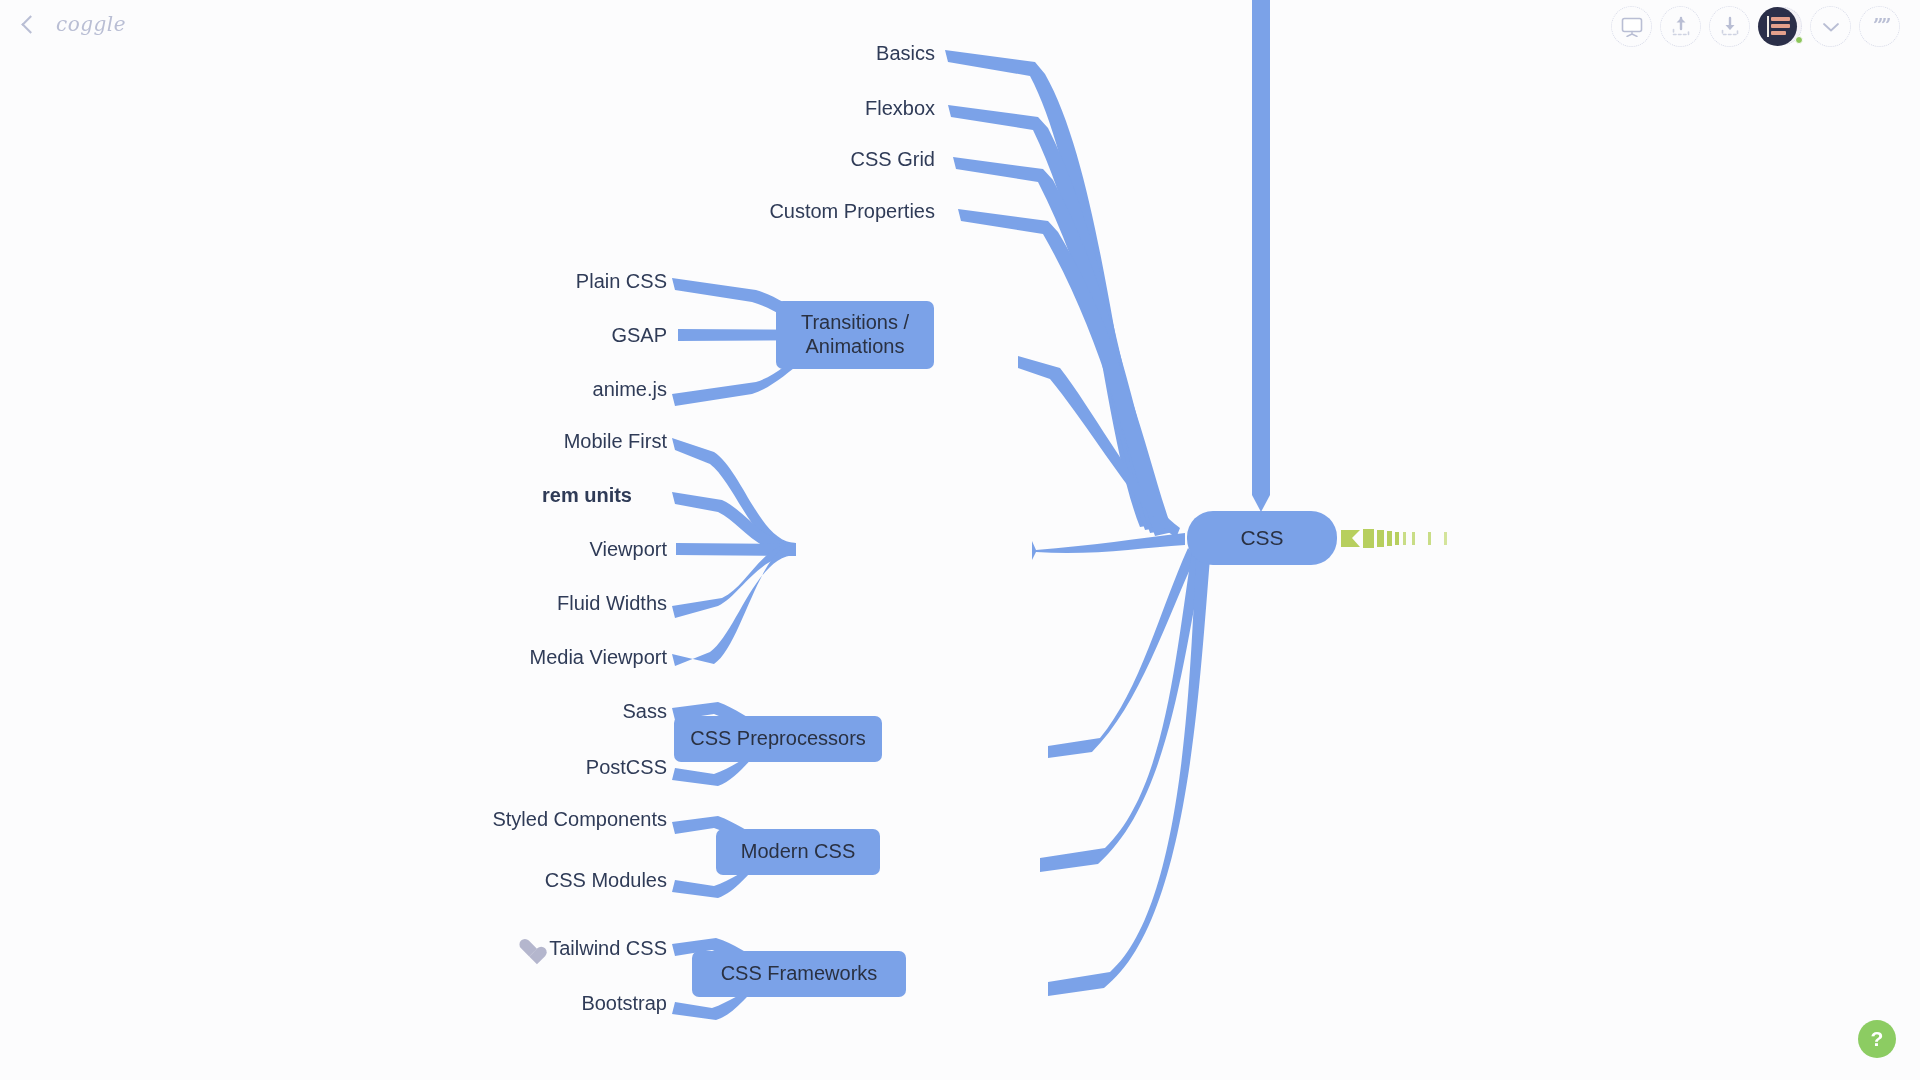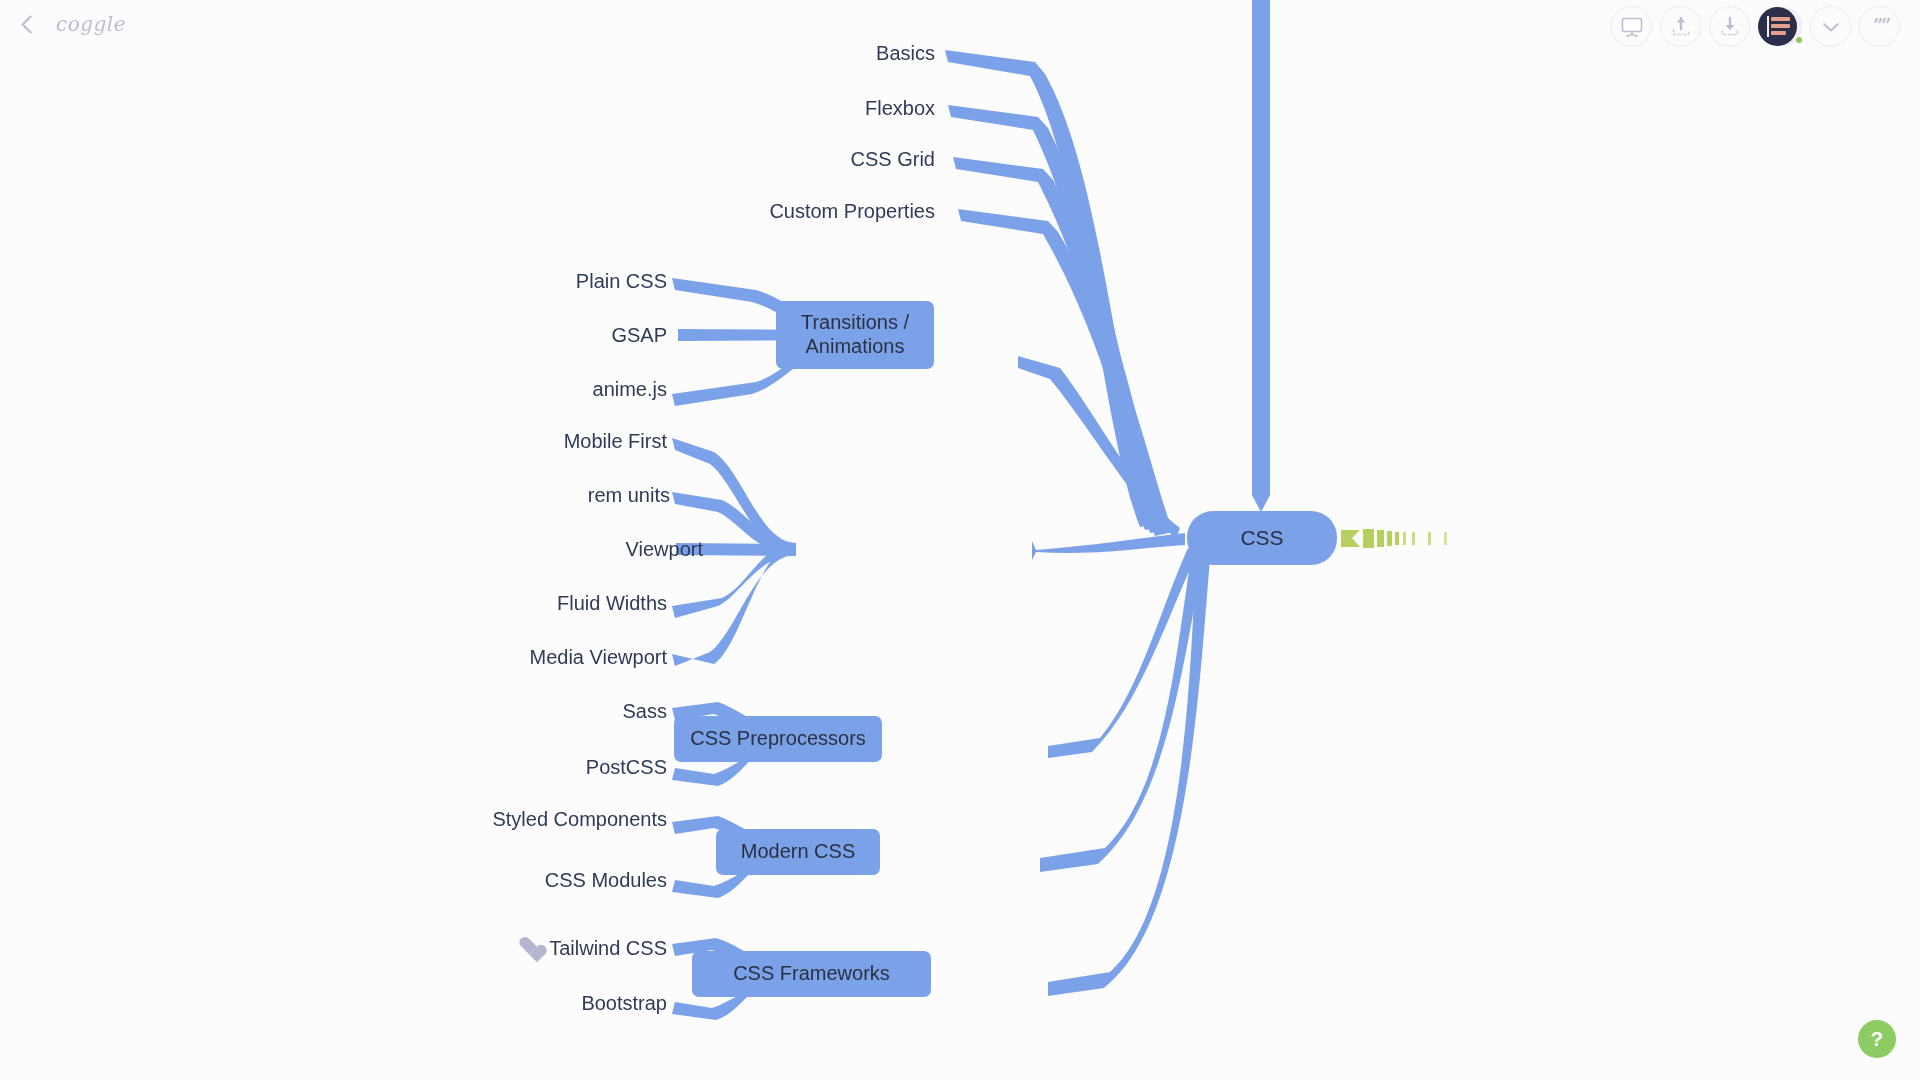--- a/index.html
+++ b/index.html
@@ -105,21 +105,21 @@
     font-size: 21px;
   }
 
   .leaf {
     position: absolute;
     color: #2f3b57;
     font-size: 20px;
     white-space: nowrap;
     cursor: pointer;
     z-index: 10;
-    display: flex; align-items: flex-start;
+    display: flex; align-items: center;
   }
   .leaf.r { transform: translate(-100%, -50%); }
 
   .heart {
     display: inline-block;
     width: 22px; height: 20px;
     margin-right: 9px;
     position: relative;
     flex: 0 0 auto;
   }
@@ -252,21 +252,21 @@
     <div class="node root" style="left:1187px; top:511px; width:150px; height:54px;">CSS</div>
 
     <div class="node" style="left:776px; top:301px; width:158px; height:68px;">Transitions /
 Animations</div>
 
 
     <div class="node" style="left:674px; top:716px; width:208px; height:46px;">CSS Preprocessors</div>
 
     <div class="node" style="left:716px; top:829px; width:164px; height:46px;">Modern CSS</div>
 
-    <div class="node" style="left:692px; top:951px; width:239px; height:46px;">CSS Frameworks</div>
+    <div class="node" style="left:692px; top:951px; width:214px; height:46px;">CSS Frameworks</div>
 
     <div class="leaf r" style="left:935px; top:53px;">
         <span>Basics</span>
       </div>
 
     <div class="leaf r" style="left:935px; top:108px;">
         <span>Flexbox</span>
       </div>
 
     <div class="leaf r" style="left:935px; top:159px;">
@@ -286,25 +286,25 @@
       </div>
 
     <div class="leaf r" style="left:667px; top:389px;">
         <span>anime.js</span>
       </div>
 
     <div class="leaf r" style="left:667px; top:441px;">
         <span>Mobile First</span>
       </div>
 
-    <div class="leaf r" style="left:670px; top:495px;">
+    <div class="leaf r" style="left:632px; top:495px;font-weight:bold;">
         <span>rem units</span>
       </div>
 
-    <div class="leaf r" style="left:667px; top:549px;margin-left:36px;">
+    <div class="leaf r" style="left:667px; top:549px;">
         <span>Viewport</span>
       </div>
 
     <div class="leaf r" style="left:667px; top:603px;">
         <span>Fluid Widths</span>
       </div>
 
     <div class="leaf r" style="left:667px; top:657px;">
         <span>Media Viewport</span>
       </div>

